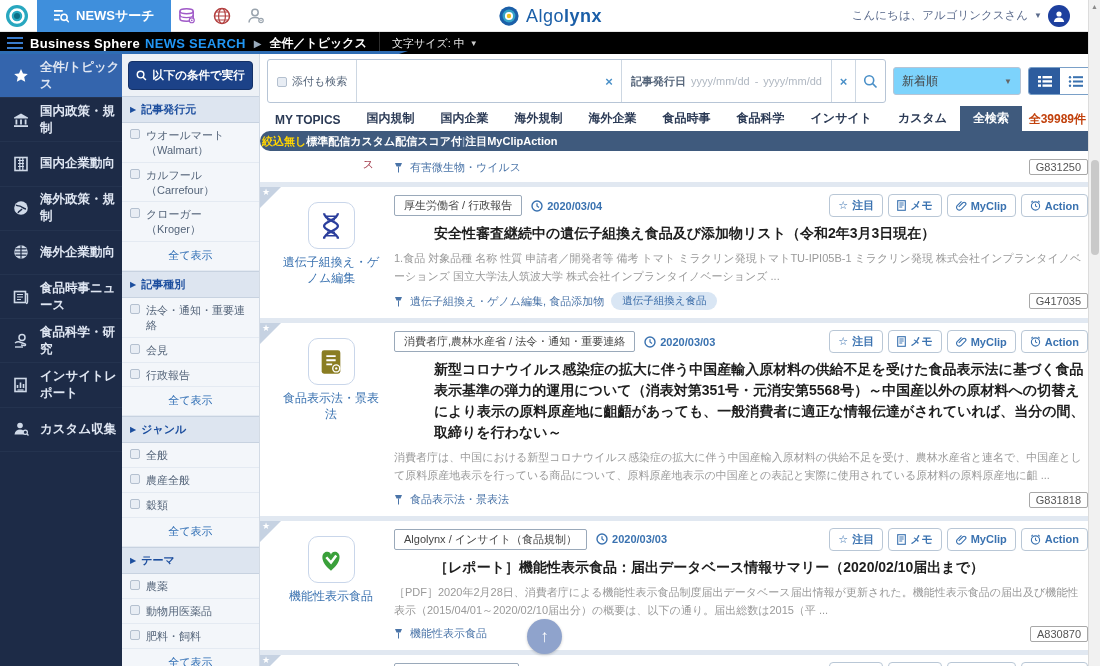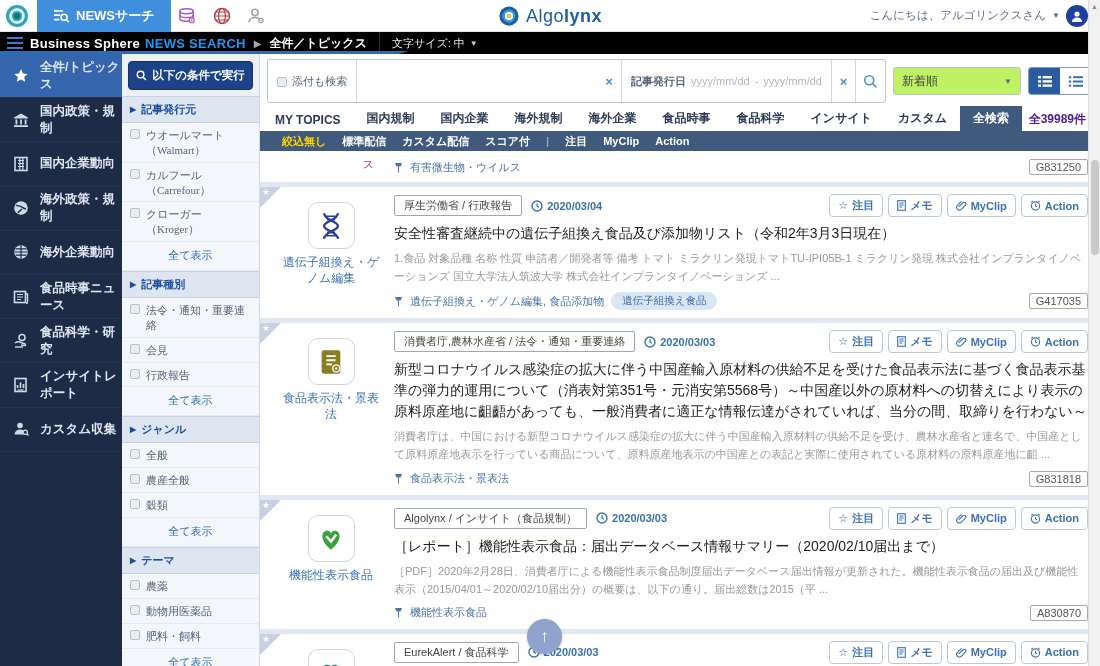--- a/index.html
+++ b/index.html
@@ -7,21 +7,21 @@
   body { font-family:"Liberation Sans","DejaVu Sans",sans-serif; background:#fff; position:relative; }
 
   
   .topbar { height:32px; background:#fff; display:flex; align-items:center; position:relative; border-bottom:1px solid #e5e5e5;}
   .logo-sm { width:24px; height:24px; margin:0 8px 0 5px; }
   .app-btn { height:32px; background:#3f8fdc; color:#fff; font-weight:bold; font-size:13px; display:flex; align-items:center; gap:7px; padding:0 16px; cursor:pointer; }
   .tb-ico { width:34px; height:32px; display:flex; align-items:center; justify-content:center; cursor:pointer; }
   .brand-center { position:absolute; left:50%; top:0; transform:translateX(-50%); height:32px; display:flex; align-items:center; gap:6px; }
   .brand-center .txt { font-size:18px; color:#1b5fa8; letter-spacing:.5px; }
   .brand-center .txt b { font-weight:bold; }
-  .greeting { margin-left:auto; display:flex; align-items:center; gap:6px; font-size:11.5px; color:#5b6b8c; padding-right:12px; cursor:pointer;}
+  .greeting { margin-left:auto; display:flex; align-items:center; gap:6px; font-size:11.5px; color:#5b6b8c; padding-right:30px; cursor:pointer;}
   .caret { font-size:8px; color:#5b6b8c; }
   .avatar { width:22px; height:22px; border-radius:50%; background:#1d3f9e; display:flex; align-items:center; justify-content:center; }
 
   
   .blackbar { height:22px; background:#000; display:flex; align-items:center; color:#fff; position:relative; }
   .hamb { width:30px; display:flex; flex-direction:column; gap:3px; align-items:center; cursor:pointer; }
   .hamb span { width:16px; height:2px; background:#3a7ccc; }
   .bb-brand { font-size:13px; font-weight:bold; letter-spacing:.3px; }
   .bb-brand .b2 { color:#2196f3; margin-left:5px; }
   .bb-arrow { color:#9ab; font-size:10px; margin:0 8px; }
@@ -30,68 +30,68 @@
   .fontsize { font-size:11px; color:#eee; display:flex; gap:5px; align-items:center; cursor:pointer;}
   .blue-strip { position:absolute; left:0; top:51px; width:408px; height:3px; background:#2e6db4; clip-path:polygon(0 0,100% 0,calc(100% - 9px) 100%,0 100%); z-index:5;}
 
   
   .cols { display:flex; height:612px; }
   .sidenav { width:122px; background:#1d2b47; flex:none; }
   .nav-item { height:44.2px; display:flex; align-items:center; gap:11px; padding-left:13px; color:#dfe6f2; font-size:12.5px; font-weight:bold; cursor:pointer; border-bottom:1px solid #24334f; }
   .nav-item.active { background:#3465ad; }
   .nav-item svg { flex:none; }
 
-  .filters { width:138px; background:#edf1f6; flex:none; border-right:1px solid #d3dbe5; overflow:hidden; font-size:11px;font-family:Liberation Serif, serif;}
+  .filters { width:138px; background:#edf1f6; flex:none; border-right:1px solid #d3dbe5; overflow:hidden; font-size:11px;}
   .run-btn { margin:7px 6px 6px; background:#1c4288; color:#fff; border:1px solid #143168; border-radius:4px; font-size:11.5px; font-weight:bold; padding:6px 0; text-align:center; display:flex; justify-content:center; align-items:center; gap:5px; cursor:pointer;}
   .fsec-h { background:#dde5f0; color:#1c4e9e; font-weight:bold; padding:5px 8px; border-top:1px solid #c7d2e0; border-bottom:1px solid #c7d2e0; display:flex; align-items:center; gap:5px; cursor:pointer;}
   .fsec-h .tri { font-size:8px; color:#1c4e9e; }
   .fitem { display:flex; gap:6px; padding:5px 6px 4px 8px; color:#55657a; line-height:1.35; align-items:flex-start; cursor:pointer; background:#f3f6fa; border-bottom:1px solid #e4eaf2;}
   .cbx { width:10px; height:10px; flex:none; margin-top:1px; border:1px solid #b4c0cf; background:#e8edf4; border-radius:2px; }
   .show-all { text-align:center; color:#2e6db4; padding:6px 0 7px; cursor:pointer; background:#f3f6fa; border-bottom:1px solid #e4eaf2;}
 
   
   .main { flex:1; display:flex; flex-direction:column; overflow:hidden; background:#fff; }
   .search-row { display:flex; align-items:center; padding:5px 8px 5px 7px; gap:7px; }
   .sgroup { display:flex; flex:1; height:44px; border:1px solid #b7c5d6; border-radius:3px; background:#fff; align-items:stretch; overflow:hidden;}
   .attach { display:flex; align-items:center; gap:5px; padding:0 9px; font-size:11px; color:#55657a; border-right:1px solid #cdd7e2; cursor:pointer; flex:none;}
   .sinput { flex:1; border:none; outline:none; font-size:12px; padding:0 8px; min-width:60px;}
   .xbtn { width:24px; display:flex; align-items:center; justify-content:center; color:#4a90c8; font-size:13px; font-weight:bold; cursor:pointer; flex:none;}
   .datesec { display:flex; align-items:center; gap:5px; padding:0 9px; border-left:1px solid #cdd7e2; font-size:11px; color:#55657a; flex:none; font-weight:bold;}
   .dateph { color:#b0b8c2; font-weight:normal; font-size:11px; }
   .sbtn { width:30px; border-left:1px solid #cdd7e2; display:flex; align-items:center; justify-content:center; cursor:pointer; flex:none;}
-  .sort { width:128px; height:28px; border:1px solid #b7c5d6; border-radius:3px; display:flex; align-items:center; font-size:12px; color:#444; padding:0 8px; justify-content:space-between; background:#bef264; cursor:pointer; flex:none;gap:28px;}
+  .sort { width:128px; height:28px; border:1px solid #b7c5d6; border-radius:3px; display:flex; align-items:center; font-size:12px; color:#444; padding:0 8px; justify-content:space-between; background:#7dd3fc; cursor:pointer; flex:none;gap:28px;}
   .vtoggle { display:flex; border:1px solid #7aa0c8; border-radius:3px; overflow:hidden; flex:none;}
   .vbtn { width:31px; height:26px; display:flex; align-items:center; justify-content:center; background:#fff; cursor:pointer;}
   .vbtn.on { background:#2d5c9e; }
 
   .tabs { display:flex; align-items:flex-end; border-bottom:0; background:#fff; padding-left:2px; height:23px;}
   .tab { font-size:12px; font-weight:bold; color:#2b3a55; padding:4px 13px; cursor:pointer; white-space:nowrap;}
   .tab.active { background:#3f5a7d; color:#fff;text-align:right; }
-  .tab-count { margin-left:auto; font-size:12px; color:#4c1d95; font-weight:bold; padding:0 14px 3px 0;}
-  .subtabs { background:#3f5a7d; height:20px; display:flex; align-items:center; gap:16px; padding-left:22px; color:#fff; font-size:11px; font-weight:bold;}
+  .tab-count { margin-left:auto; font-size:12px; color:#c2410c; font-weight:bold; padding:0 14px 3px 0;}
+  .subtabs { background:#3f5a7d; height:20px; display:flex; align-items:center; padding-left:2px; color:#fff; font-size:11px; font-weight:bold;border-radius:10px;}
   .subtab { cursor:pointer; }
   .subtab.on { color:#ffd400; }
   .st-div { color:#8fa3bc; }
 
   
   .list { flex:1; overflow:hidden; position:relative; background:#fff;}
   .sep { height:5px; background:#e1e8f1; }
   .article { position:relative; display:flex; padding:7px 12px 8px 0; background:#fff;}
   .article.corner:before { content:""; position:absolute; top:0; left:0; border-style:solid; border-width:21px 21px 0 0; border-color:#c6d2e2 transparent transparent transparent; }
   .article.corner:after { content:"★"; position:absolute; top:0px; left:2px; font-size:9px; color:#fff; }
   .icol { width:102px; margin-left:20px; flex:none; display:flex; flex-direction:column; align-items:center; padding-top:8px;}
   .ibox { width:47px; height:47px; border:1px solid #c9d6ea; border-radius:10px; background:#fff; display:flex; align-items:center; justify-content:center; }
   .ilabel { margin-top:6px; font-size:12px; color:#3a72b0; text-align:center; line-height:1.3; }
   .ccol { flex:1; min-width:0; padding-left:12px; }
   .meta { display:flex; align-items:center; gap:9px; }
   .badge { border:1px solid #9aa9ba; border-radius:2px; background:#fff; font-size:11px; color:#444; padding:2px 9px; white-space:nowrap; cursor:pointer;}
   .date { display:flex; align-items:center; gap:4px; color:#3a72b0; font-size:11px; font-weight:bold; }
   .abtns { margin-left:auto; display:flex; gap:5px; }
   .abtn { display:flex; align-items:center; gap:4px; border:1px solid #b9c7d6; border-radius:4px; background:#fff; color:#3a72b0; font-size:11px; font-weight:bold; padding:3px 8px; cursor:pointer; white-space:nowrap;}
-  .title { font-size:14px; font-weight:normal; color:#1e1e1e; line-height:1.5; margin-top:6px; cursor:pointer;}
+  .title { font-size:14px; font-weight:bold; color:#1e1e1e; line-height:1.5; margin-top:6px; cursor:pointer;margin-left:40px;}
   .desc { font-size:11px; color:#999; line-height:1.65; margin-top:5px; display:-webkit-box; -webkit-line-clamp:2; -webkit-box-orient:vertical; overflow:hidden;}
   .tagrow { display:flex; align-items:center; gap:7px; margin-top:7px; font-size:11px; color:#4a74a8; }
   .pill { background:#d9e6f4; color:#3a6ca8; border-radius:10px; padding:2px 11px; font-size:10.5px; cursor:pointer;}
   .idbox { margin-left:auto; border:1px solid #a8a8a8; border-radius:2px; color:#555; font-size:11px; padding:1px 6px; background:#fff;}
   .taglink { cursor:pointer; }
   .frag { width:102px; margin-left:20px; flex:none; text-align:right; color:#a03545; font-size:11px; padding-right:8px;}
   .ptop { display:flex; align-items:flex-start; padding:6px 12px 7px 0; }
   .ptop .tagrow { margin-top:2px; flex:1; padding-left:12px;}
 
   

